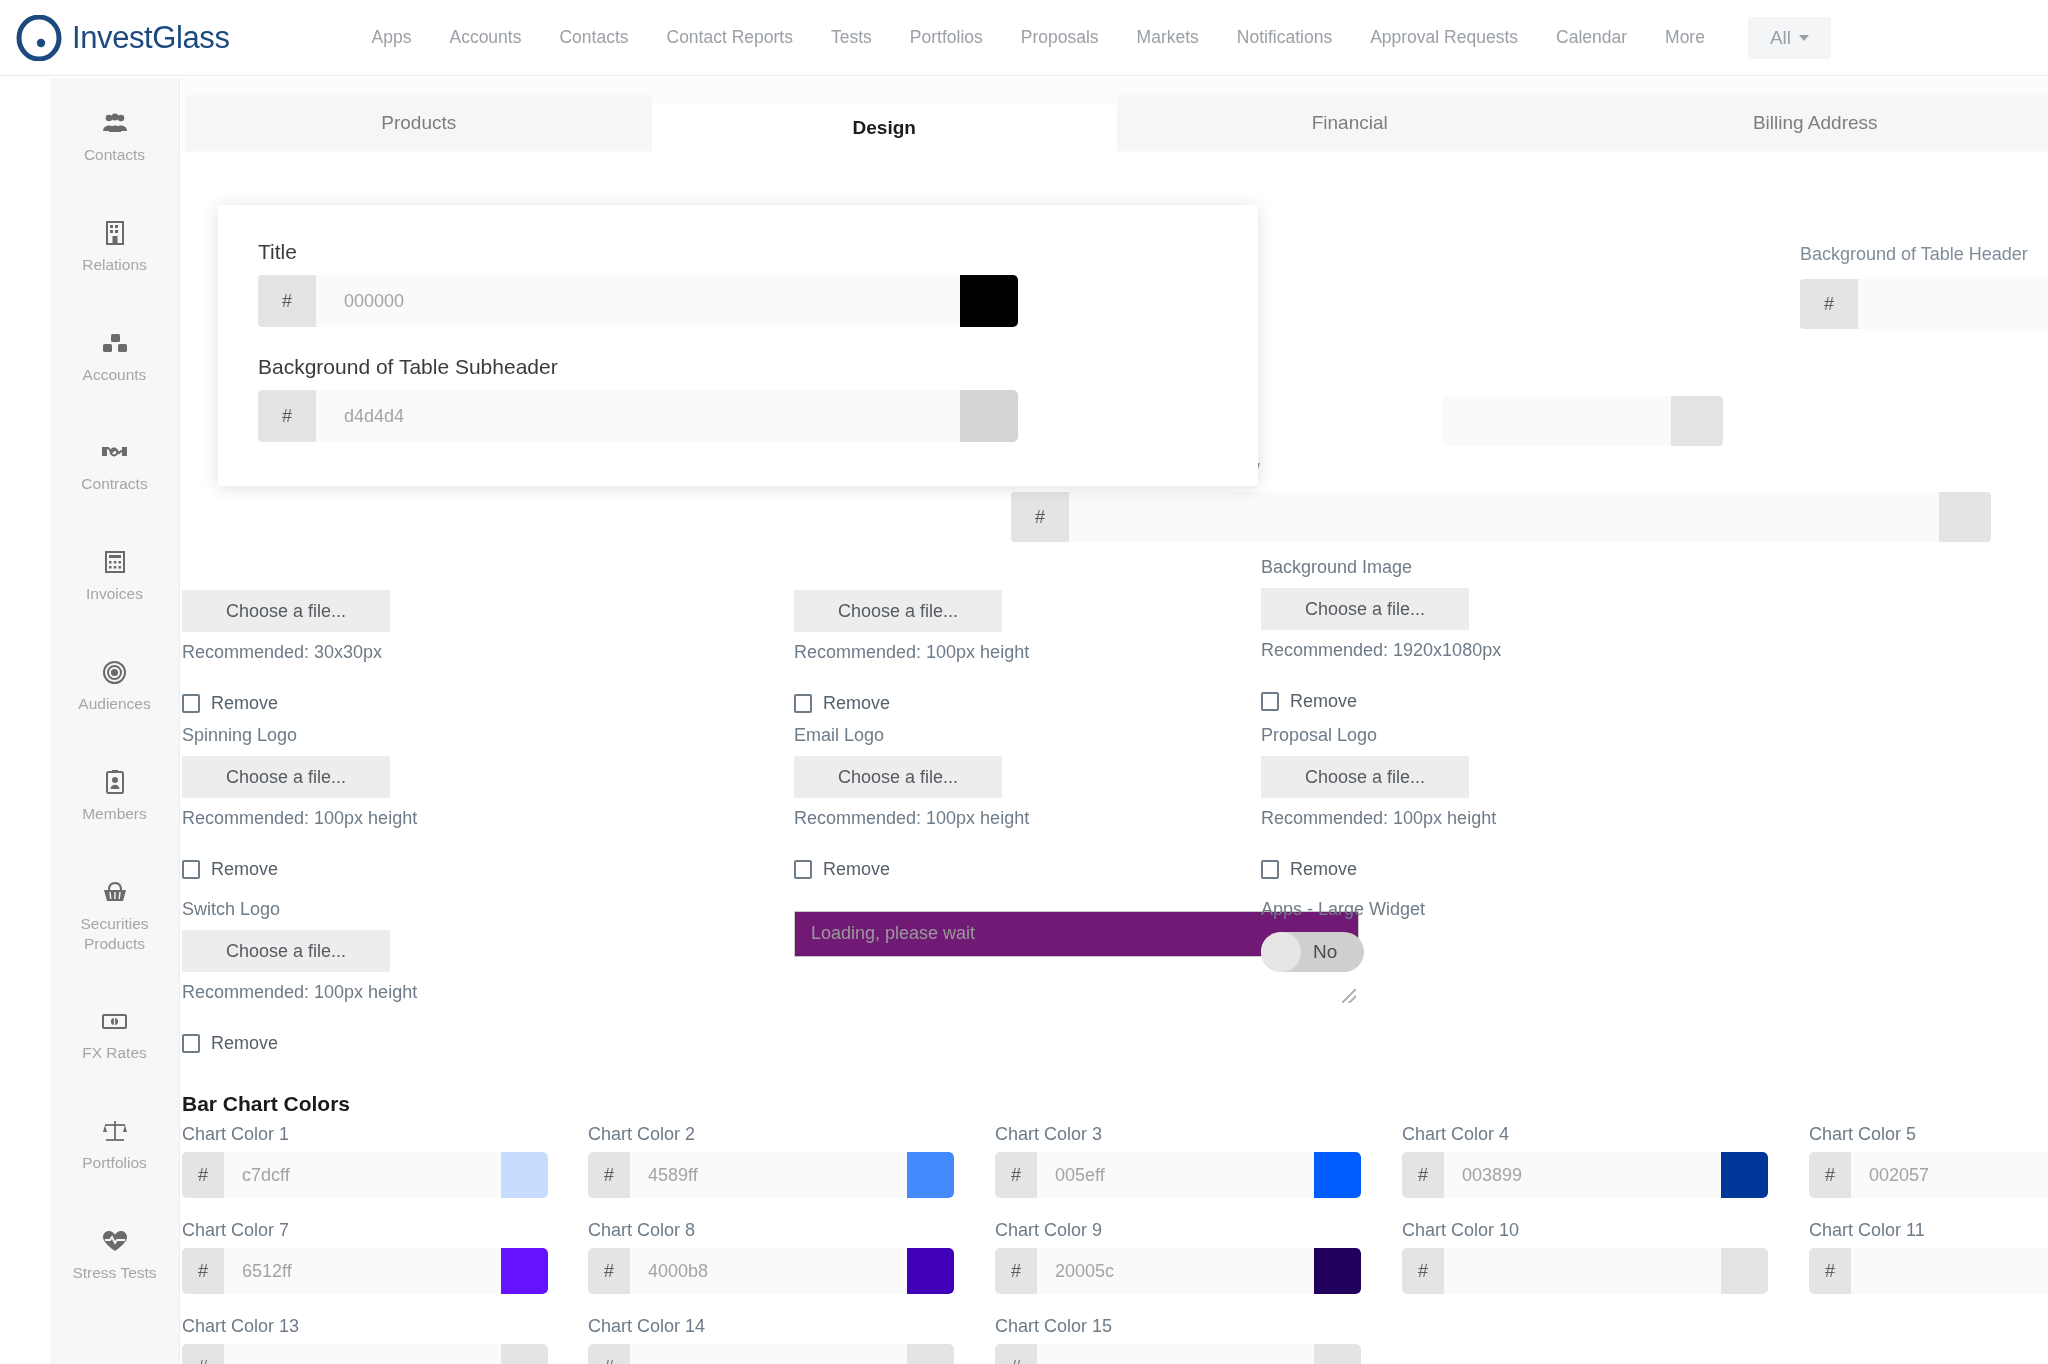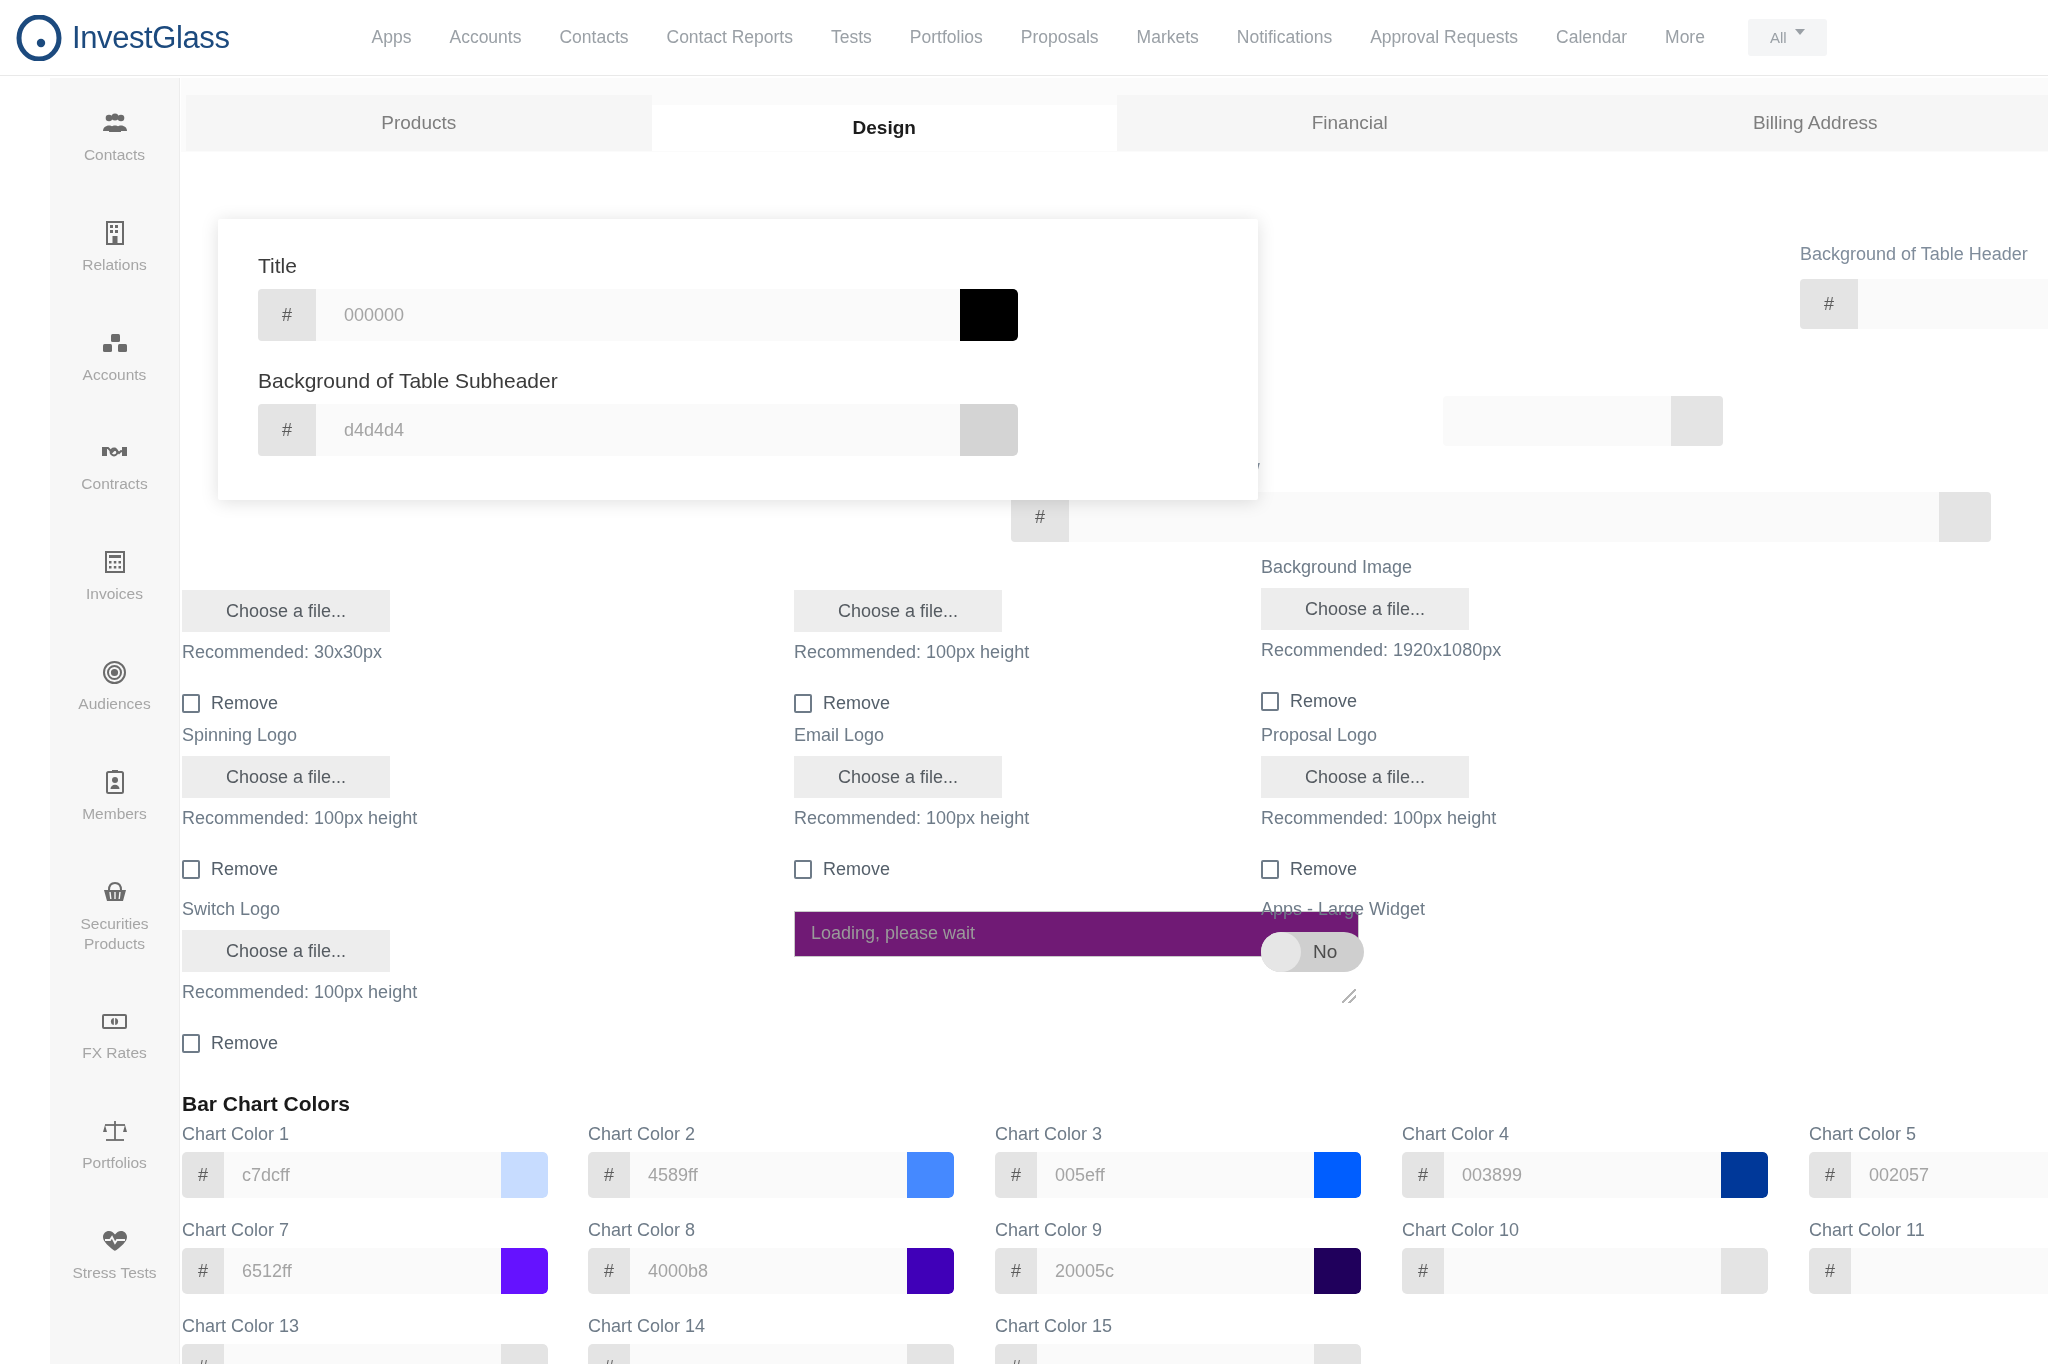--- a/index.html
+++ b/index.html
@@ -35,24 +35,24 @@
     gap: 0px;
   }
   .mainnav a {
     color: #9aa0a6; font-size: 17.5px; text-decoration: none;
     padding: 8px 19px; white-space: nowrap;
   }
   .allbtn {
     margin-left: 24px;
     background: #f4f5f6;
     color: #9aa0a6;
-    font-size: 15px;
+    font-size: 19px;
     padding: 10px 22px 10px 22px;
     border-radius: 3px;
-    display: flex; gap: 8px;
+    display: flex; align-items: center; gap: 8px;
     white-space: nowrap;
   }
   .caret {
     width: 0; height: 0;
     border-left: 5px solid transparent;
     border-right: 5px solid transparent;
     border-top: 6px solid #9aa0a6;
     display: inline-block;
   }
 
@@ -133,21 +133,21 @@
   .hex-input {
     flex: 1 1 auto; background: #fafafa;
     display: flex; align-items: center;
     padding-left: 28px; color: #a4a4a4; font-size: 18px;
   }
   .hex-swatch { width: 52px; background: #e4e4e4; }
 
   
   .overlay {
     position: absolute;
-    left: 218px; top: 219px;
+    left: 218px; top: 205px;
     width: 1040px; height: 281px;
     background: #ffffff;
     box-shadow: 0 2px 18px rgba(0,0,0,0.13);
     border-radius: 2px;
     z-index: 40;
   }
   .ov-label { font-size: 21px; color: #3b3b3b; }
 
   
   .filelabel { font-size: 18px; color: #6e7b88; }

